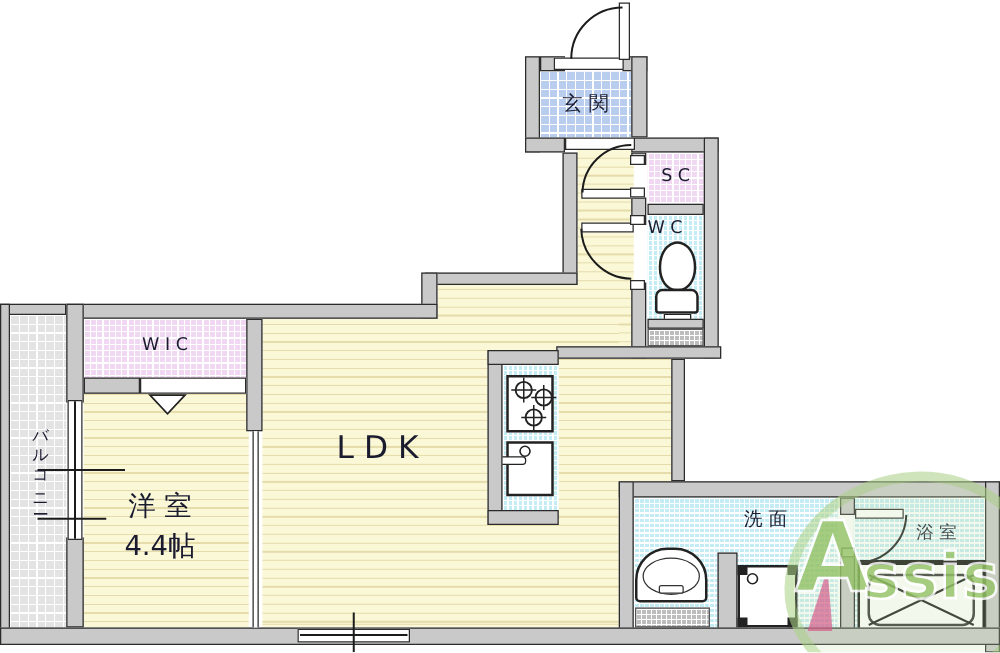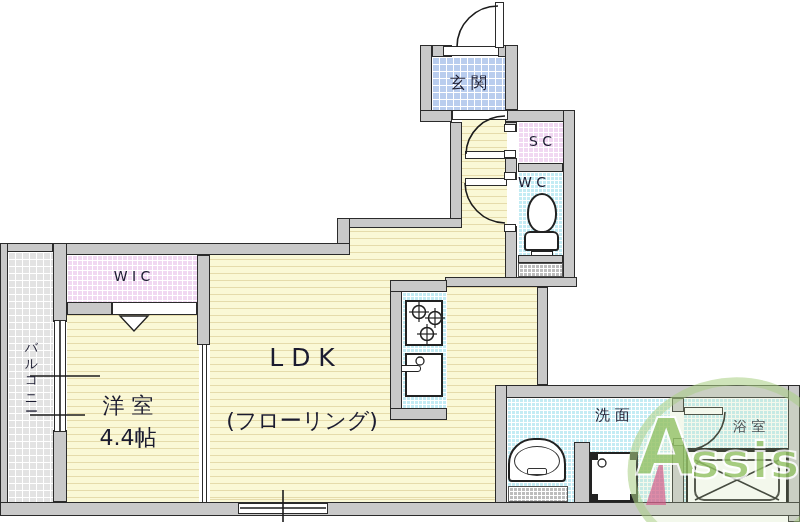--- a/index.html
+++ b/index.html
@@ -165,21 +165,20 @@
     <circle cx="420" cy="361" r="4" fill="#fff" stroke="#222" stroke-width="1.3"></circle>
     <circle cx="602" cy="463" r="4" fill="#fff" stroke="#222" stroke-width="1.3"></circle>
     <polygon points="120,316 148,316 134,331" fill="#fff" stroke="#222" stroke-width="1.4"></polygon>
   </svg>
 
   <div class="lbl" style="left:432px;top:74px;width:73px;text-align:center;font-size:16px;">玄 関</div>
   <div class="lbl" style="left:518px;top:133px;width:45px;text-align:center;font-size:14px;">S C</div>
   <div class="lbl" style="left:518px;top:174px;width:45px;font-size:14px;">W C</div>
   <div class="lbl" style="left:152px;top:344px;width:300px;text-align:center;font-size:25px;">L D K</div>
   <div class="lbl" style="left:67px;top:268px;width:130px;text-align:center;font-size:14px;">W I C</div>
-  <div class="lbl" style="left:152px;top:408px;width:300px;text-align:center;font-size:22px;">(フローリング)</div>
   <div class="lbl" style="left:48px;top:393px;width:160px;text-align:center;font-size:22px;">洋 室</div>
   <div class="lbl" style="left:48px;top:425px;width:160px;text-align:center;font-size:22px;">4.4帖</div>
   <div class="lbl" style="left:595px;top:407px;font-size:15px;">洗 面</div>
   <div class="lbl" style="left:733px;top:418px;font-size:14px;">浴 室</div>
   <div class="lbl" style="left:23px;top:333px;font-size:13px;writing-mode:vertical-rl;letter-spacing:3px;">バルコニー</div>
 
   <div style="position:absolute;left:600px;top:360px;width:200px;height:162px;opacity:.85;">
     <div style="position:absolute;left:27px;top:18px;width:190px;height:160px;border-radius:50%;border:8px solid rgba(165,205,125,.55);background:rgba(205,228,175,.28);transform:rotate(-12deg);"></div>
     <div style="position:absolute;left:46px;top:95px;width:20px;height:50px;background:rgba(212,96,138,.85);clip-path:polygon(0 100%,100% 100%,80% 0);"></div>
     <span class="logo-txt" style="left:36px;top:42px;font-size:78px;">A</span>

